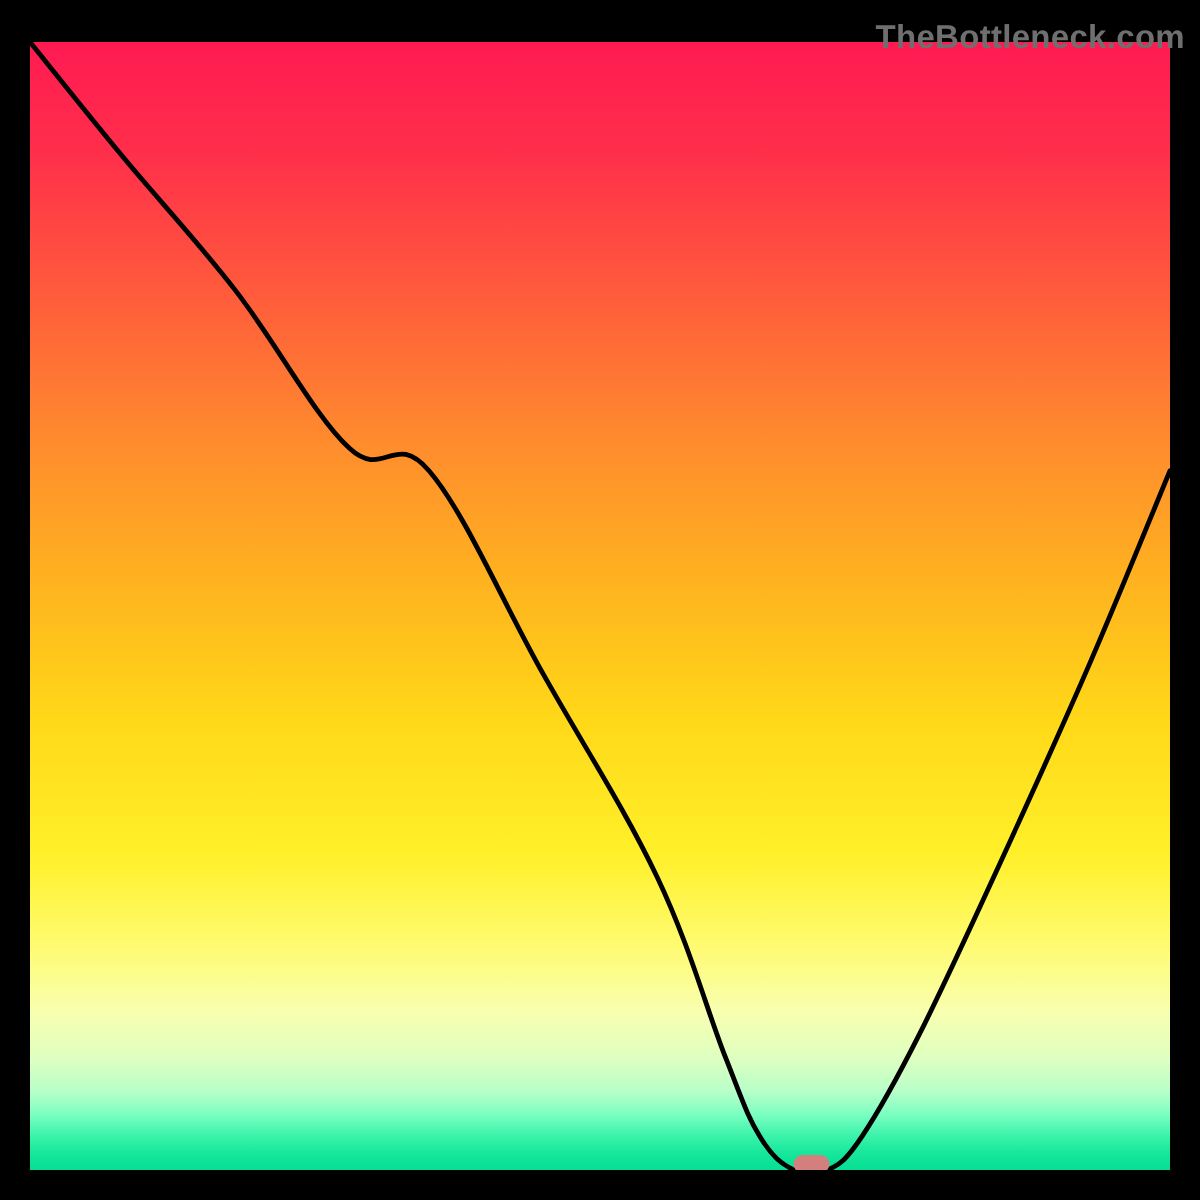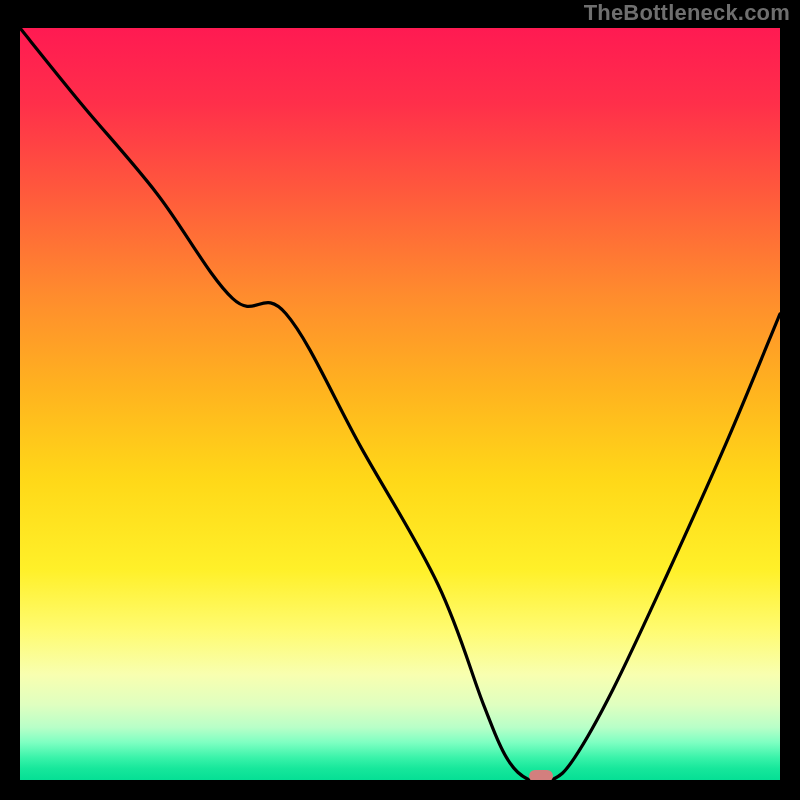--- a/index.html
+++ b/index.html
@@ -12,21 +12,21 @@
     font-family: Arial, Helvetica, sans-serif;
   }
   .frame {
     position: relative;
     width: 800px;
     height: 800px;
     background: #000;
   }
   .watermark {
     position: absolute;
-    top: 0;
+    top: 12px;
     right: 10px;
     color: #6f6f6f;
     font-size: 22px;
     font-weight: 600;
     letter-spacing: 0.2px;
     z-index: 10;
   }
   .plot-area {
     position: absolute;
     left: 20px;

